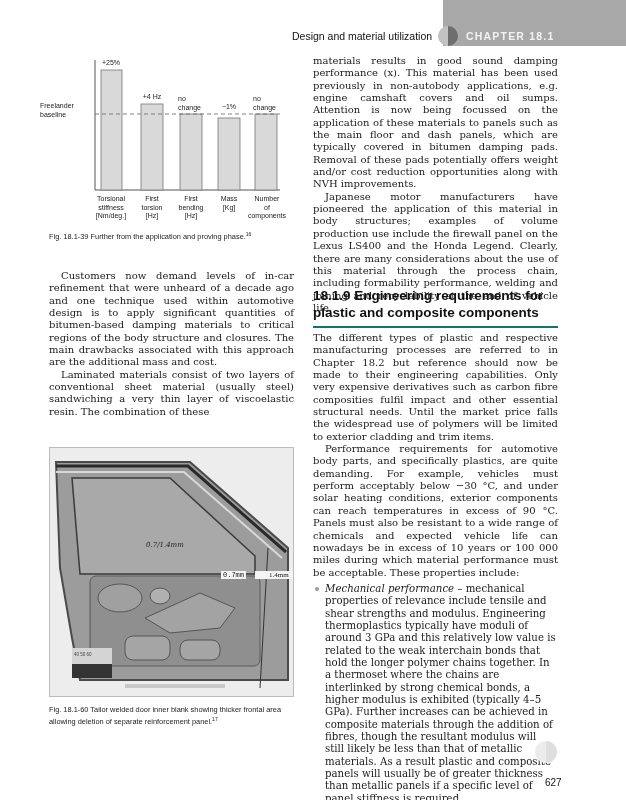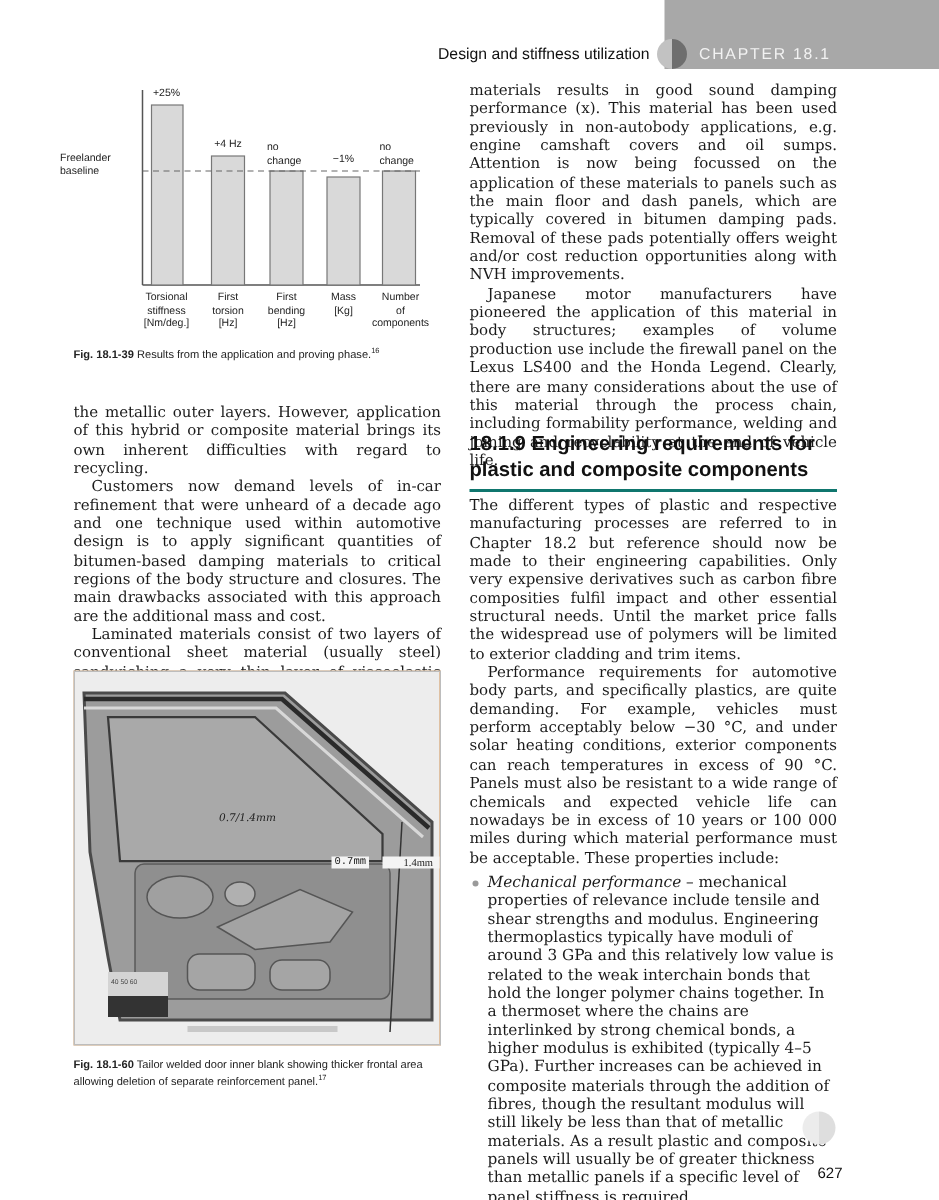--- a/index.html
+++ b/index.html
@@ -16,21 +16,21 @@
     position: absolute; left: 292px; top: 30px;
     font-family: "Liberation Sans", sans-serif; font-size: 10.5px; color: #111;
   }
   .header-circle {
     position: absolute; left: 438px; top: 26px; width: 20px; height: 20px;
     border-radius: 50%; overflow: hidden;
     background: linear-gradient(to right, #c2c2c2 50%, #6e6e6e 50%);
   }
   .header-chapter {
     position: absolute; left: 466px; top: 30px;
-    font-family: "Liberation Sans", sans-serif; font-size: 10.5px; font-weight: normal;
+    font-family: "Liberation Sans", sans-serif; font-size: 10.5px; font-weight: bold;
     color: #f2f2f2; letter-spacing: 1.2px;
   }
 
   .col-left { position: absolute; left: 49px; width: 245px; }
   .col-right { position: absolute; left: 313px; width: 245px; }
 
   p.body {
     margin: 0; font-size: 10px; line-height: 12.35px; text-align: justify;
   }
   p.indent { text-indent: 12px; }
@@ -39,26 +39,26 @@
   .chart { position: absolute; left: 40px; top: 55px; width: 260px; height: 170px; }
   .chart svg { position: absolute; left: 0; top: 0; }
   .chart-label {
     position: absolute; font-family: "Liberation Sans", sans-serif; font-size: 7px;
     line-height: 8.5px; color: #222; text-align: center;
   }
   .fig-caption {
     position: absolute; font-family: "Liberation Sans", sans-serif; font-size: 7.4px;
     line-height: 9.6px; color: #222;
   }
-  .fig-caption b { font-weight: bold; }
+  .fig-caption b { font-weight: normal; }
   .fig-caption sup { font-size: 5px; }
 
   .photo {
     position: absolute; left: 49px; top: 447px; width: 243px; height: 248px;
-    border: 1px solid #bdbdbd; background: #fdba74; overflow: hidden;
+    border: 1px solid #bdbdbd; background: #eab308; overflow: hidden;
   }
 
   .section-heading {
     position: absolute; left: 313px; top: 288px; width: 245px;
     font-family: "Liberation Sans", sans-serif; font-weight: bold; font-size: 13.5px;
     line-height: 16.5px; color: #111; padding-bottom: 5px;
     border-bottom: 2px solid #0f766e;
   }
   ul.bullets { margin: 0; padding: 0; list-style: none; }
   ul.bullets li {
@@ -74,21 +74,21 @@
   }
   .page-circle {
     position: absolute; left: 535px; top: 741px; width: 22px; height: 22px; border-radius: 50%;
     background: linear-gradient(to right, #ececec 50%, #dedede 50%);
   }
 </style>
 </head>
 <body>
 
 <div class="header-tab"></div>
-<div class="header-title">Design and stiffness utilization</div>
+<div class="header-title">Design and material utilization</div>
 <div class="header-circle"></div>
 <div class="header-chapter">CHAPTER 18.1</div>
 
 <div class="chart">
   <svg width="260" height="170">
     <line x1="55" y1="5" x2="55" y2="135" stroke="#555" stroke-width="1"></line>
     <line x1="55" y1="135" x2="240" y2="135" stroke="#555" stroke-width="1"></line>
     <rect x="61" y="15" width="21" height="120" fill="#d9d9d9" stroke="#777" stroke-width="0.8"></rect>
     <rect x="101" y="49" width="22" height="86" fill="#d9d9d9" stroke="#777" stroke-width="0.8"></rect>
     <rect x="140" y="59" width="22" height="76" fill="#d9d9d9" stroke="#777" stroke-width="0.8"></rect>
@@ -132,25 +132,24 @@
       <div></div>
   </div>
   <div class="chart-label" style="left:204px;top:140px;width:46px;">
     <div>Number</div>
       <div>of</div>
       <div>components</div>
   </div>
 </div>
 
 <div class="fig-caption" style="left:49px;top:230px;width:250px;">
-  <div><b>Fig. 18.1-39</b><span> Results from the application and proving phase.</span><sup>16</sup></div>
+  <div><b>Fig. 18.1-39</b><span> Further from the application and proving phase.</span><sup>16</sup></div>
 </div>
 
 <div class="col-left" style="top:270px;">
-  <p class="body">the metallic outer layers. However, application of this hybrid or composite material brings its own inherent difficulties with regard to recycling.</p>
   <p class="body indent">Customers now demand levels of in-car refinement that were unheard of a decade ago and one technique used within automotive design is to apply significant quantities of bitumen-based damping materials to critical regions of the body structure and closures. The main drawbacks associated with this approach are the additional mass and cost.</p>
   <p class="body indent">Laminated materials consist of two layers of conventional sheet material (usually steel) sandwiching a very thin layer of viscoelastic resin. The combination of these</p>
 </div>
 
 <div class="photo">
   <svg width="243" height="248" viewBox="0 0 243 248">
     <rect x="0" y="0" width="243" height="248" fill="#ededed"></rect>
     <path d="M6,14 L140,14 L238,100 L238,232 L30,232 L22,190 L10,120 Z" fill="#9c9c9c" stroke="#4a4a4a" stroke-width="2"></path>
     <path d="M6,18 L138,18 L236,104" fill="none" stroke="#2a2a2a" stroke-width="3"></path>
     <path d="M6,24 L134,24 L232,110" fill="none" stroke="#d8d8d8" stroke-width="2"></path>

